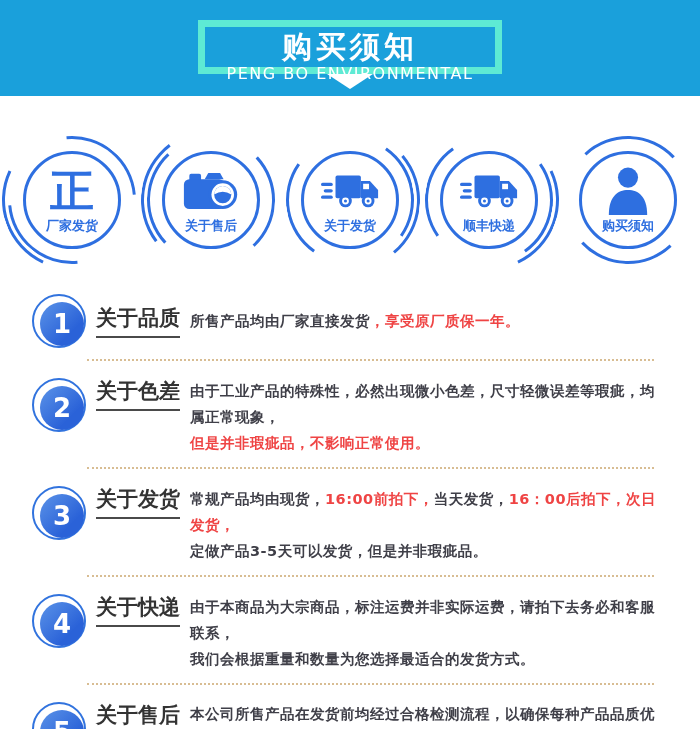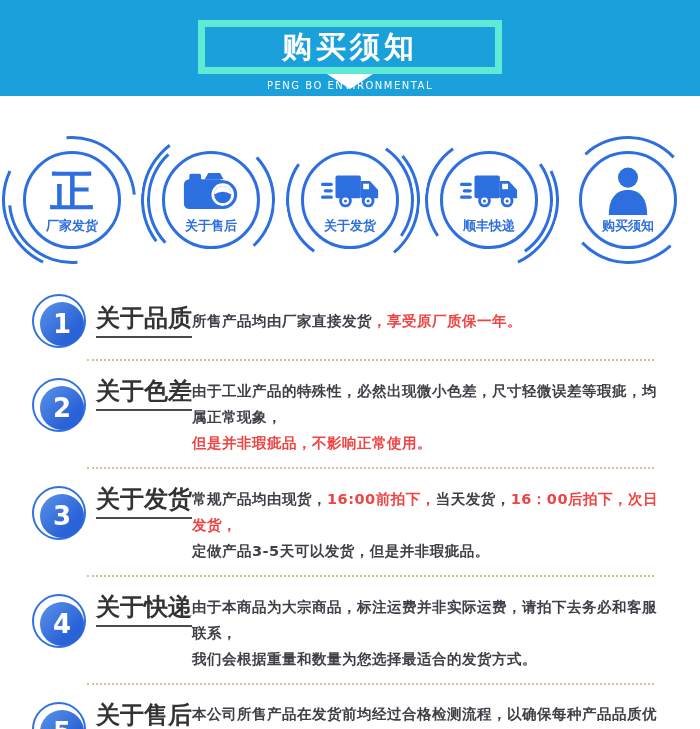--- a/index.html
+++ b/index.html
@@ -28,23 +28,23 @@
     color: #ffffff;
   }
   .banner-title {
     font-size: 30px;
     font-weight: bold;
     letter-spacing: 4px;
     line-height: 1;
     margin-top: 5px;
   }
   .banner-subtitle {
-    font-size: 10px;
+    font-size: 16px;
     letter-spacing: 1.5px;
-    margin-top: 18px;
+    margin-top: 2px;
   }
   .banner-arrow {
     position: absolute;
     left: 50%; top: 74px;
     transform: translateX(-50%);
     width: 0; height: 0;
     border-left: 23px solid transparent;
     border-right: 23px solid transparent;
     border-top: 15px solid #ffffff;
   }
@@ -124,21 +124,21 @@
     width: 44px; height: 44px;
     border-radius: 50%;
     background: linear-gradient(135deg, #5b93e8 0%, #2a62d8 70%);
     color: #ffffff;
     font-size: 26px;
     font-weight: bold;
     display: flex; align-items: center; justify-content: center;
   }
   .ntitle {
     flex: 0 0 94px;
-    font-size: 24px;
+    font-size: 21px;
     font-weight: bold;
     color: #333333;
     line-height: 26px;
     white-space: nowrap;
   }
   .ntitle .underlined {
     display: inline-block;
     border-bottom: 2px solid #4a4a4a;
     padding-bottom: 5px;
   }

